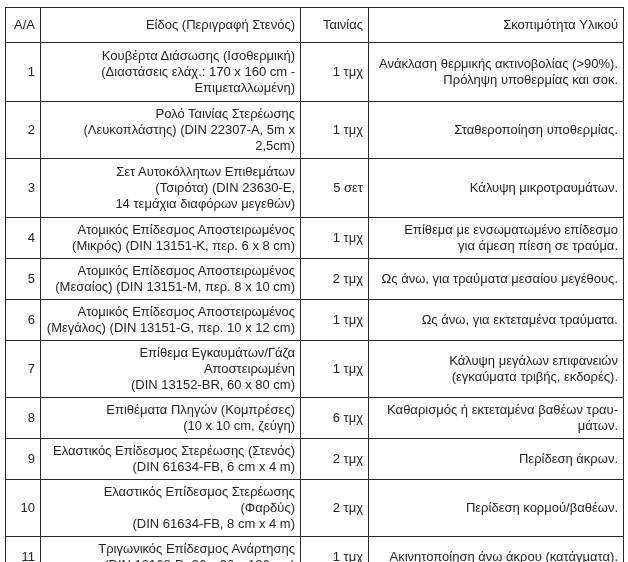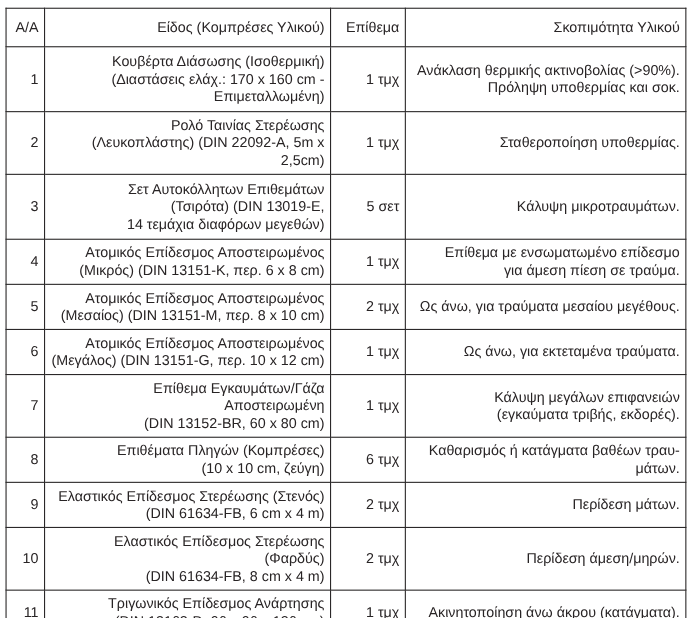--- a/index.html
+++ b/index.html
@@ -58,46 +58,46 @@
   <table class="materials">
     <colgroup>
       <col class="c-num">
         <col class="c-item">
         <col class="c-qty">
         <col class="c-use">
     </colgroup>
     <thead>
       <tr>
         <th>Α/Α</th>
-        <th>Είδος (Κομπρέσες Υλικού)</th>
-        <th>Επίθεμα</th>
+        <th>Είδος (Περιγραφή Στενός)</th>
+        <th>Ταινίας</th>
         <th>Σκοπιμότητα Υλικού</th>
       </tr>
     </thead>
     <tbody>
       <tr class="h3">
         <td class="cell-num">1</td>
         <td class="cell-item">Κουβέρτα Διάσωσης (Ισοθερμική)
 (Διαστάσεις ελάχ.: 170 x 160 cm -
 Επιμεταλλωμένη)</td>
         <td class="cell-qty">1 τμχ</td>
         <td class="cell-use">Ανάκλαση θερμικής ακτινοβολίας (&gt;90%).
 Πρόληψη υποθερμίας και σοκ.</td>
       </tr>
       <tr class="h2">
         <td class="cell-num">2</td>
         <td class="cell-item">Ρολό Ταινίας Στερέωσης
-(Λευκοπλάστης) (DIN 22092-A, 5m x 2,5cm)</td>
+(Λευκοπλάστης) (DIN 22307-A, 5m x 2,5cm)</td>
         <td class="cell-qty">1 τμχ</td>
         <td class="cell-use">Σταθεροποίηση υποθερμίας.</td>
       </tr>
       <tr class="h3">
         <td class="cell-num">3</td>
         <td class="cell-item">Σετ Αυτοκόλλητων Επιθεμάτων
-(Τσιρότα) (DIN 13019-E,
+(Τσιρότα) (DIN 23630-E,
 14 τεμάχια διαφόρων μεγεθών)</td>
         <td class="cell-qty">5 σετ</td>
         <td class="cell-use">Κάλυψη μικροτραυμάτων.</td>
       </tr>
       <tr class="h2">
         <td class="cell-num">4</td>
         <td class="cell-item">Ατομικός Επίδεσμος Αποστειρωμένος
 (Μικρός) (DIN 13151-K, περ. 6 x 8 cm)</td>
         <td class="cell-qty">1 τμχ</td>
         <td class="cell-use">Επίθεμα με ενσωματωμένο επίδεσμο
@@ -123,36 +123,36 @@
 (DIN 13152-BR, 60 x 80 cm)</td>
         <td class="cell-qty">1 τμχ</td>
         <td class="cell-use">Κάλυψη μεγάλων επιφανειών
 (εγκαύματα τριβής, εκδορές).</td>
       </tr>
       <tr class="h2">
         <td class="cell-num">8</td>
         <td class="cell-item">Επιθέματα Πληγών (Κομπρέσες)
 (10 x 10 cm, ζεύγη)</td>
         <td class="cell-qty">6 τμχ</td>
-        <td class="cell-use">Καθαρισμός ή κατάγματα βαθέων τραυ-
+        <td class="cell-use">Καθαρισμός ή εκτεταμένα βαθέων τραυ-
 μάτων.</td>
       </tr>
       <tr class="h2">
         <td class="cell-num">9</td>
         <td class="cell-item">Ελαστικός Επίδεσμος Στερέωσης (Στενός)
 (DIN 61634-FB, 6 cm x 4 m)</td>
         <td class="cell-qty">2 τμχ</td>
-        <td class="cell-use">Περίδεση μάτων.</td>
+        <td class="cell-use">Περίδεση άκρων.</td>
       </tr>
       <tr class="h2">
         <td class="cell-num">10</td>
         <td class="cell-item">Ελαστικός Επίδεσμος Στερέωσης (Φαρδύς)
 (DIN 61634-FB, 8 cm x 4 m)</td>
         <td class="cell-qty">2 τμχ</td>
-        <td class="cell-use">Περίδεση άμεση/μηρών.</td>
+        <td class="cell-use">Περίδεση κορμού/βαθέων.</td>
       </tr>
       <tr class="h2">
         <td class="cell-num">11</td>
         <td class="cell-item">Τριγωνικός Επίδεσμος Ανάρτησης
 (DIN 13168-D, 96 x 96 x 136 cm)</td>
         <td class="cell-qty">1 τμχ</td>
         <td class="cell-use">Ακινητοποίηση άνω άκρου (κατάγματα).</td>
       </tr>
 
     </tbody>

